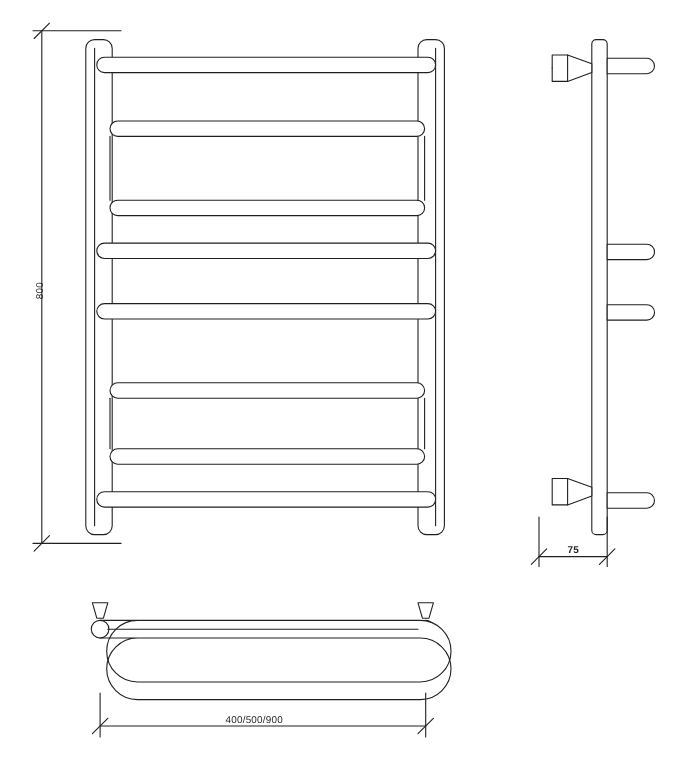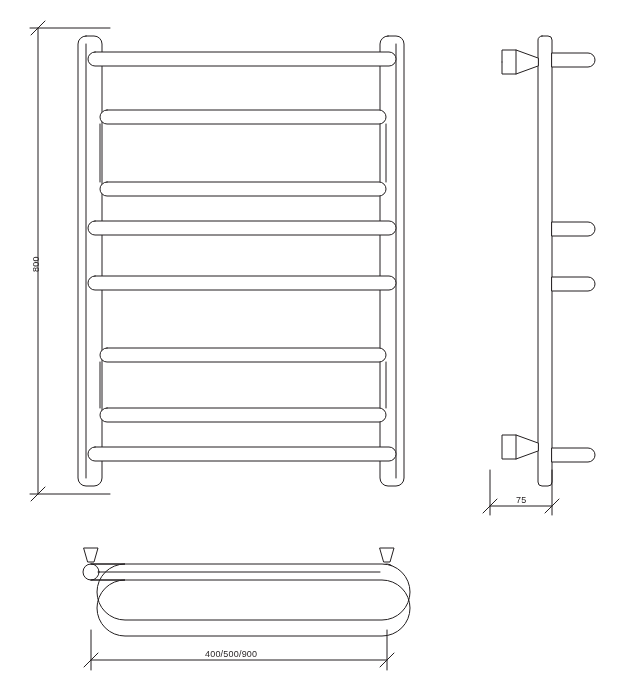--- a/index.html
+++ b/index.html
@@ -167,17 +167,17 @@
         <line x1="91" y1="660" x2="387" y2="660"></line>
         <line x1="84" y1="667" x2="98" y2="653"></line>
         <line x1="380" y1="667" x2="394" y2="653"></line>
       </g>
 
     </g>
   </svg>
 
   <div class="dimlabel vert" style="left:31px; top:272px;">800</div>
 
-  <div class="dimlabel" style="left:516px; top:495px;">75</div>
+  <div class="dimlabel" style="left:516px; top:495px;font-weight:bold;">75</div>
 
   <div class="dimlabel" style="left:205px; top:649px;">400/500/900</div>
 
 </div>
 
 </body></html>

